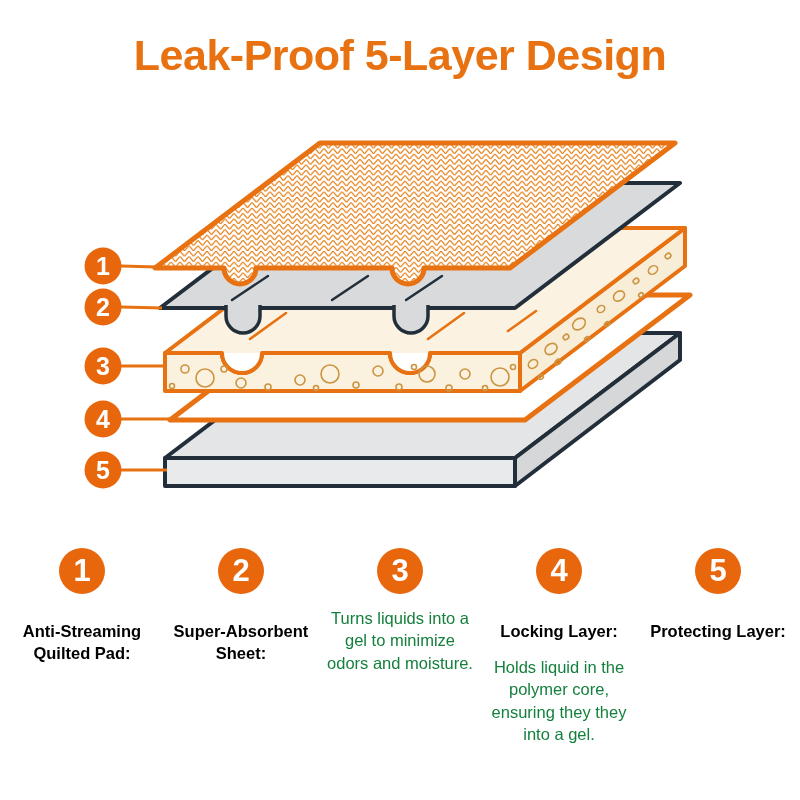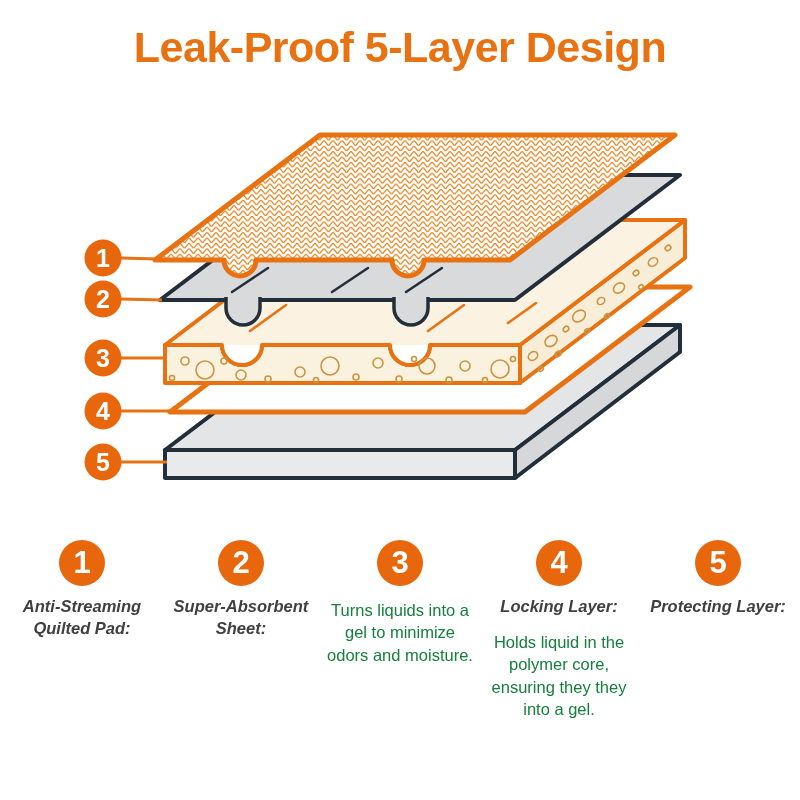--- a/index.html
+++ b/index.html
@@ -2,42 +2,42 @@
 <html><head>
 <meta charset="utf-8">
 <style>
   html,body{margin:0;padding:0;background:#ffffff;}
   body{
     width:800px;height:800px;overflow:hidden;
     font-family:"Liberation Sans", sans-serif;
     -webkit-font-smoothing:antialiased;
   }
   .page-title{
-    padding-top:24px;height:64px;box-sizing:content-box;
+    padding-top:32px;height:64px;box-sizing:content-box;
     text-align:center;
     font-size:43px;font-weight:bold;letter-spacing:-0.5px;
     color:#E87211;line-height:1.1;
   }
   .diagram-svg{display:block;margin:0 auto;}
   .steps{
     display:flex;justify-content:space-between;
     padding:0 6px;margin-top:20px;
   }
   .step{
     width:152px;text-align:center;
   }
   .step-badge{
     width:46px;height:46px;border-radius:50%;
     background:#E8670D;color:#ffffff;
     font-size:31px;font-weight:bold;line-height:46px;
     margin:0 auto;
   }
   .step h3{
-    margin:10px 0 0;
-    font-size:16.5px;font-weight:bold;color:#404040;line-height:1.32;font-style:italic;
+    margin:27px 0 0;
+    font-size:16.5px;font-weight:bold;color:#000000;line-height:1.32;
   }
   .step p{
     margin:13px 0 0;
     font-size:16.5px;color:#15803d;line-height:1.36;
   }
 </style>
 </head>
 <body>
 
 <div class="page-title">Leak-Proof 5-Layer Design</div>

